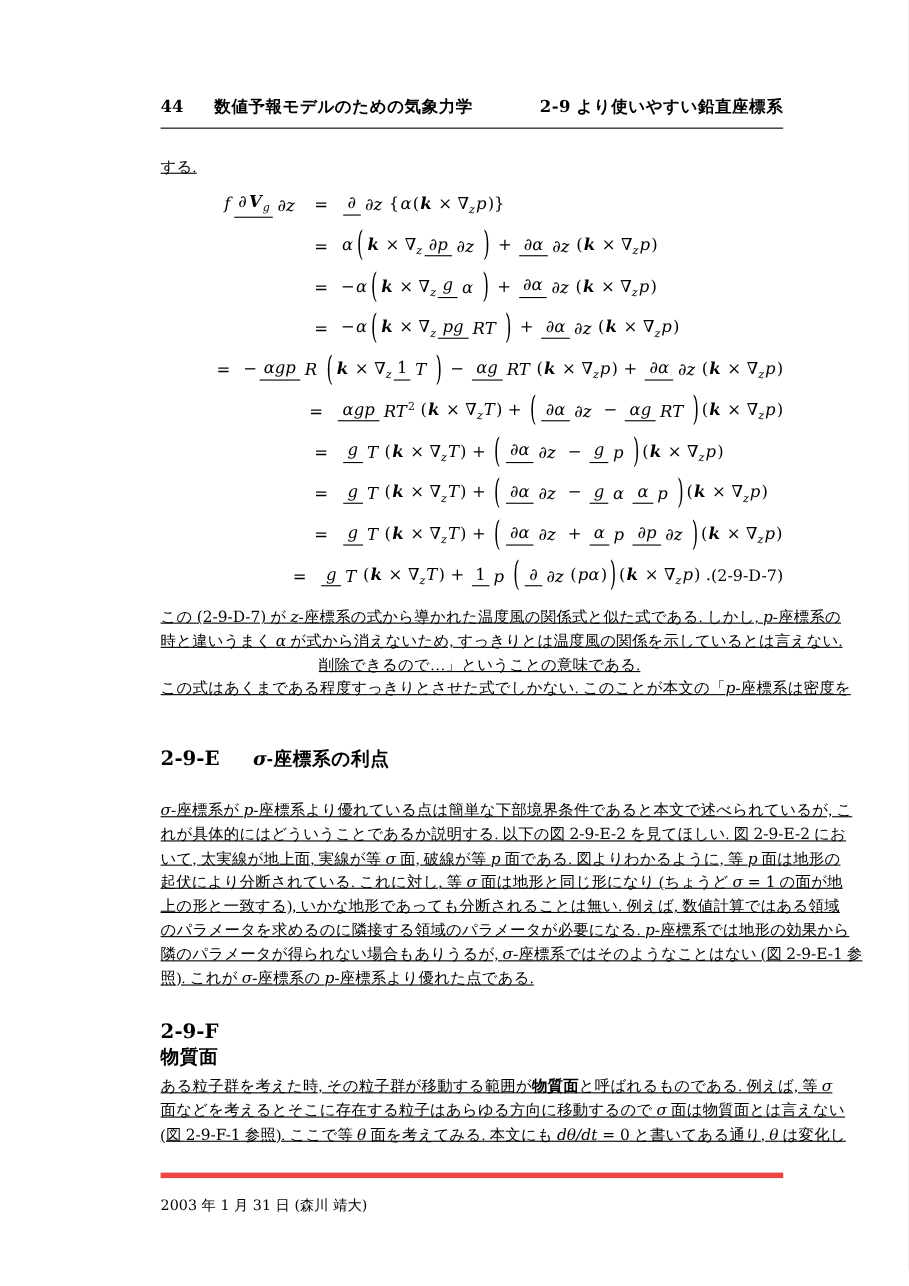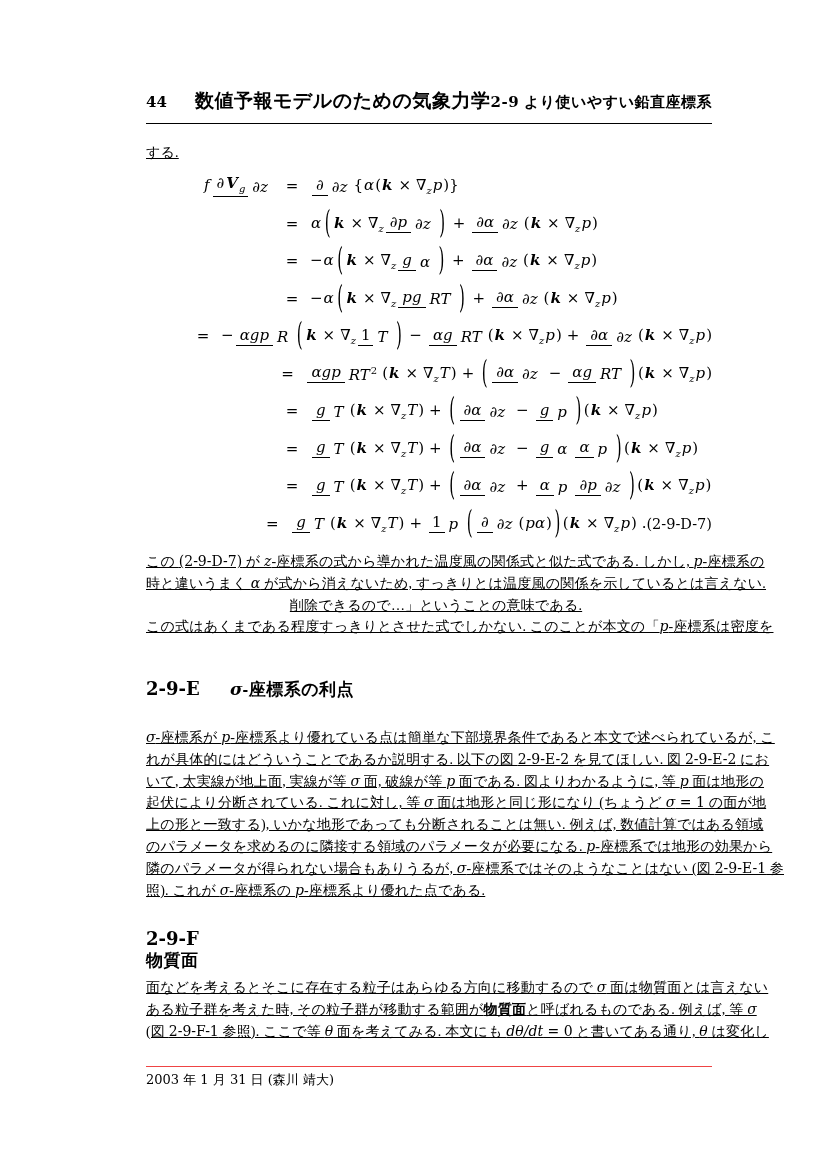--- a/index.html
+++ b/index.html
@@ -3,21 +3,21 @@
 <meta charset="utf-8">
 <style>
   html,body{margin:0;padding:0;background:#e8e8e8;}
   #page{position:relative;width:826px;height:1169px;background:#ffffff;color:#000;
         font-family:"Liberation Serif","DejaVu Serif",serif;overflow:hidden;}
   .abs{position:absolute;}
   
   #hdr{left:146px;top:88px;width:566px;display:flex;justify-content:space-between;
        align-items:baseline;border-bottom:1.4px solid #000;padding-bottom:9px;white-space:nowrap;}
   .hnum{font-family:"DejaVu Serif",serif;font-weight:bold;font-size:15px;}
-  .htitle{font-family:"Liberation Sans",sans-serif;font-weight:bold;font-size:19px;margin-left:28px;letter-spacing:0.5px;}
+  .htitle{font-family:"Liberation Sans",sans-serif;font-weight:bold;font-size:15px;margin-left:28px;letter-spacing:0.5px;}
   .htitle-r{font-family:"Liberation Sans",sans-serif;font-weight:bold;font-size:15px;letter-spacing:0.5px;}
   .hpre{font-family:"DejaVu Serif",serif;font-weight:bold;}
   
   .pline{white-space:nowrap;font-size:14px;line-height:21.8px;letter-spacing:0.2px;text-decoration:underline;}
   .seg{}
   .seg-m{font-family:"DejaVu Serif",serif;font-style:italic;letter-spacing:0;}
   .seg-r{font-family:"DejaVu Serif",serif;letter-spacing:0;}
   .seg-b{font-weight:bold;font-family:"Liberation Sans",sans-serif;}
   
   .sechead{display:flex;align-items:baseline;white-space:nowrap;}
@@ -37,21 +37,21 @@
   .mu{font-style:normal;}
   .mo{font-style:normal;margin:0 5px;}
   .msub{font-size:10px;font-style:italic;vertical-align:-4px;}
   .msup{font-size:10px;font-style:normal;vertical-align:6px;}
   .mbig{display:inline-block;transform:scale(1,2.05);margin:0 2.5px;font-style:normal;}
   .mfrac{display:inline-flex;flex-direction:row;align-items:center;vertical-align:middle;
          margin:0 2px;line-height:1.12;}
   .fnum{display:block;padding:0 3px 1.5px;border-bottom:1px solid #000;text-align:center;}
   .fden{display:block;padding:1.5px 3px 0;text-align:center;}
   
-  #ftr{left:146px;top:1066px;width:566px;border-top:1px solid #ef4444;padding-top:4px;
+  #ftr{left:146px;top:1066px;width:566px;border-top:5px solid #ef4444;padding-top:16px;
        font-size:13px;white-space:nowrap;font-family:"DejaVu Serif","Liberation Serif",serif;}
 </style>
 </head>
 <body>
 
 <div id="page">
 
   <div id="hdr" class="abs">
     <div>
       <span class="hnum">44</span><span class="htitle">数値予報モデルのための気象力学</span>
@@ -227,22 +227,22 @@
       <div class="pline"><span class="seg">隣のパラメータが得られない場合もありうるが, </span><span class="seg-m">σ</span><span class="seg">-座標系ではそのようなことはない (図 </span><span class="seg-r">2-9-E-1</span><span class="seg"> 参</span></div>
       <div class="pline"><span class="seg">照). これが </span><span class="seg-m">σ</span><span class="seg">-座標系の </span><span class="seg-m">p</span><span class="seg">-座標系より優れた点である.</span></div>
     </div>
 
   <div class="abs sechead" style="left:146px;top:928px;flex-direction:column;">
     <span class="sec-label">2-9-F</span>
     <span class="sec-title"><span class="seg">物質面</span></span>
   </div>
 
   <div class="abs" style="left:146px;top:977px;width:580px;">
+      <div class="pline"><span class="seg">ある粒子群を考えた時, その粒子群が移動する範囲が</span><span class="seg-b">物質面</span><span class="seg">と呼ばれるものである. 例えば, 等 </span><span class="seg-m">σ</span></div>
       <div class="pline"><span class="seg">面などを考えるとそこに存在する粒子はあらゆる方向に移動するので </span><span class="seg-m">σ</span><span class="seg"> 面は物質面とは言えない</span></div>
-      <div class="pline"><span class="seg">ある粒子群を考えた時, その粒子群が移動する範囲が</span><span class="seg-b">物質面</span><span class="seg">と呼ばれるものである. 例えば, 等 </span><span class="seg-m">σ</span></div>
       <div class="pline"><span class="seg">(図 </span><span class="seg-r">2-9-F-1</span><span class="seg"> 参照). ここで等 </span><span class="seg-m">θ</span><span class="seg"> 面を考えてみる. 本文にも </span><span class="seg-m">dθ/dt</span><span class="seg-r"> = 0</span><span class="seg"> と書いてある通り, </span><span class="seg-m">θ</span><span class="seg"> は変化し</span></div>
     </div>
 
   <div id="ftr" class="abs">
     <span>2003 年 1 月 31 日 (森川 靖大)</span>
   </div>
 
 </div>
 
 </body></html>

